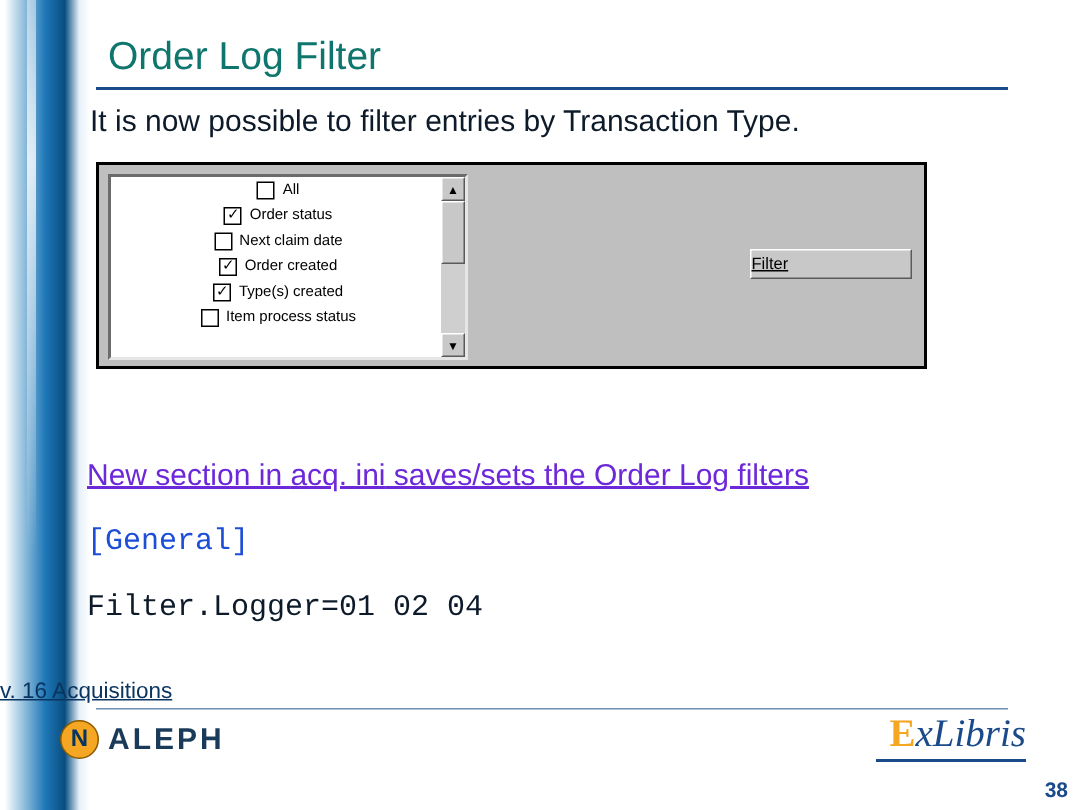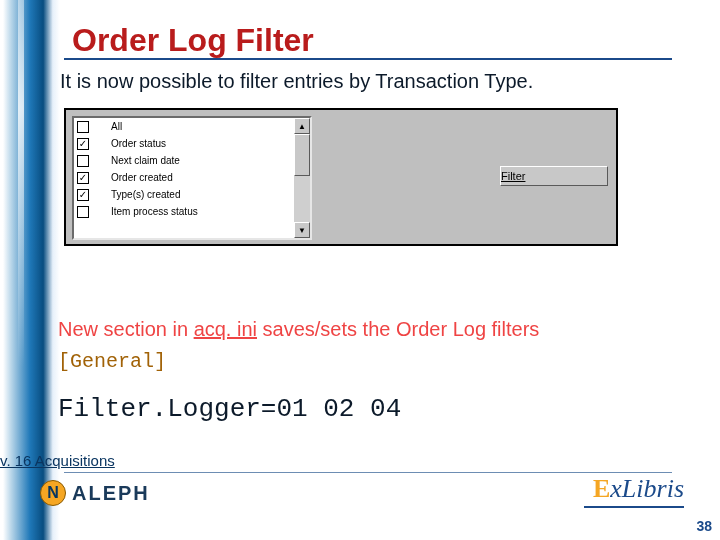--- a/index.html
+++ b/index.html
@@ -28,23 +28,23 @@
     content:"";
     position:absolute;
     left:18px; top:0;
     width:6px; height:100%;
     background: radial-gradient(circle at 50% 20%, rgba(255,255,255,.8), rgba(255,255,255,0) 60%);
   }
   
   .title {
     position: absolute;
     left: 72px; top: 22px;
-    font-weight: bold;
-    font-size: 32px;
-    color: #b91c1c;
+    font-weight: normal;
+    font-size: 26px;
+    color: #0f766e;
   }
   .title-underline {
     position: absolute;
     left: 64px; top: 58px;
     width: 608px; height: 2px;
     background: #1b4a8a;
   }
   .intro {
     position: absolute;
     left: 60px; top: 70px;
@@ -74,22 +74,23 @@
   .list-inner {
     position: absolute;
     left:0; top:0; right:16px; bottom:0;
     overflow: hidden;
   }
   .row {
     display: flex;
     align-items: center;
     height: 17px;
     padding-left: 3px;
-    gap: 22px;
+    gap: 5px;
     white-space: nowrap;
+    justify-content: center;
   }
   .cb {
     width: 12px; height: 12px;
     border: 1px solid #000;
     background: #fff;
     display: inline-flex;
     align-items: center;
     justify-content: center;
     font-size: 10px;
     line-height: 10px;
@@ -133,37 +134,38 @@
     border-right: 1px solid #5a5a5a;
     border-bottom: 1px solid #5a5a5a;
     font-size: 11px;
     text-align: left;
     line-height: 18px;
     text-decoration: underline;
   }
   
   .note {
     position: absolute;
-    left: 58px; top: 318px;
-    font-size: 20px;
-    color: #ef4444;
+    left: 58px; top: 306px;
+    font-size: 20px;
+    color: #6d28d9;
+    text-decoration: underline;
   }
   .note .u { text-decoration: underline; }
   .code1 {
     position: absolute;
     left: 58px; top: 350px;
     font-family: "Courier New", monospace;
     font-size: 20px;
-    color: #a16207;
+    color: #1d4ed8;
   }
   .code2 {
     position: absolute;
     left: 58px; top: 394px;
     font-family: "Courier New", monospace;
-    font-size: 26px;
+    font-size: 20px;
     color: #0c1a2a;
   }
   
   .footer-line {
     position: absolute;
     left: 64px; top: 472px;
     width: 608px; height: 1px;
     background: #6d8db3;
   }
   .footer-text {

